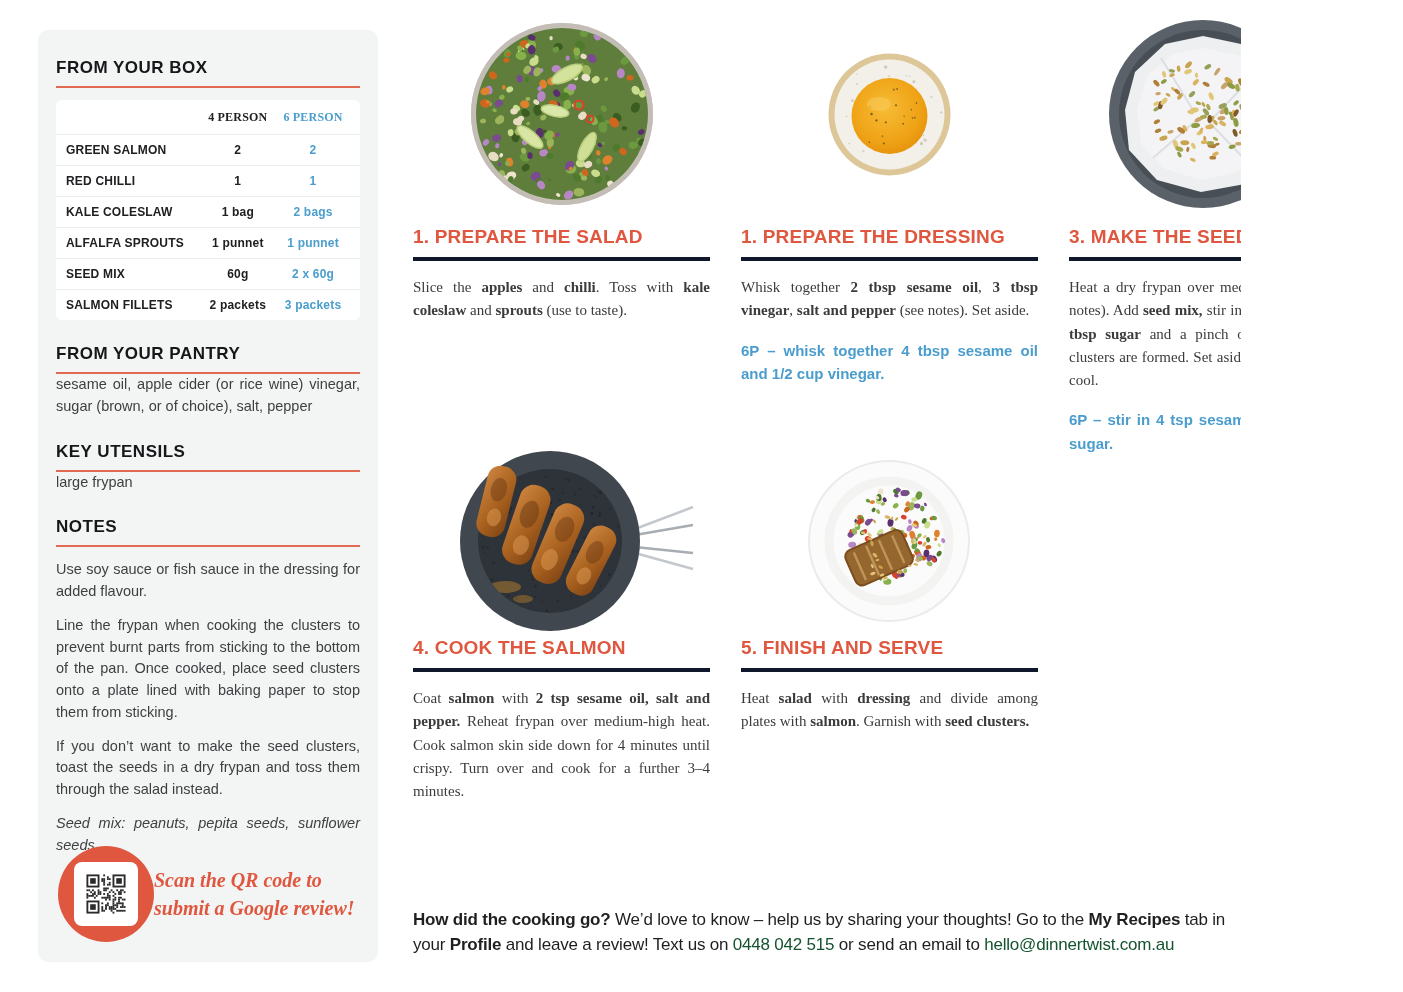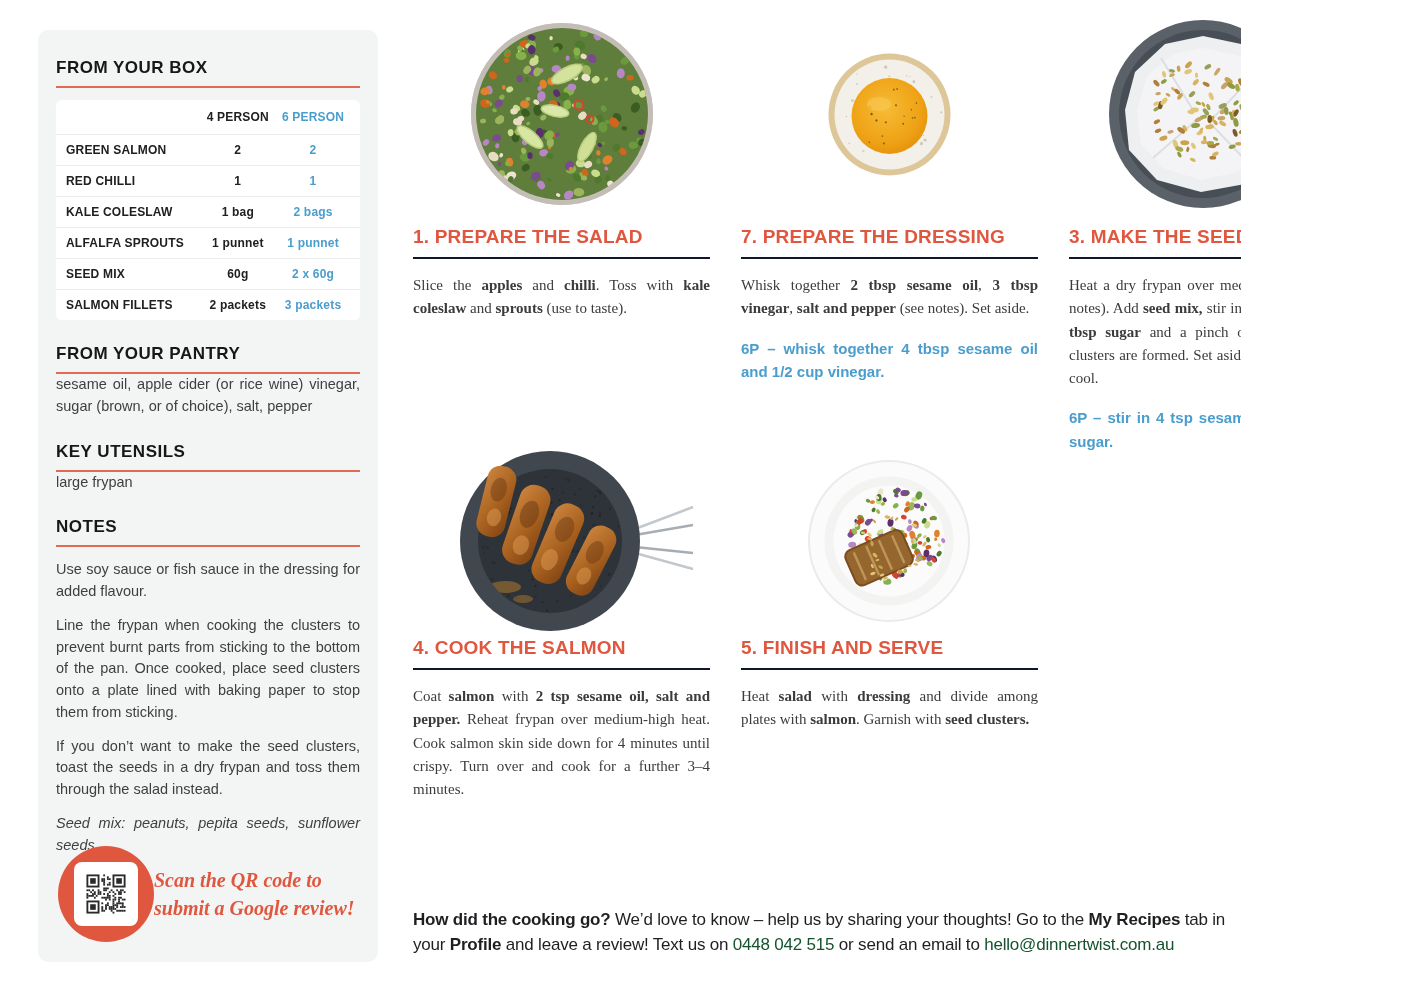--- a/index.html
+++ b/index.html
@@ -12,21 +12,21 @@
     background:#f3f4f4; border-radius:10px; padding:20px 18px 0 18px; }
   .sec-title { font-size:17px; font-weight:700; letter-spacing:.5px; color:#17171a;
     padding-bottom:8px; border-bottom:2px solid #e06a52; margin-top:24px; }
   .sec-title.first { margin-top:8px; }
   .side-p { font-size:14.5px; line-height:1.5; color:#3f3f42; text-align:justify; }
   .side-p.single { text-align:left; }
 
   .box-table { margin-top:12px; background:#fff; border-radius:6px; overflow:hidden; }
   .trow { display:grid; grid-template-columns:47% 27% 26%; align-items:center;
     height:31px; padding:0 10px; font-size:12px; font-weight:700; letter-spacing:.2px; color:#202023; }
-  .trow.head { height:34px; }
+  .trow.head { height:34px;font-family:Liberation Serif, serif; }
   .trow + .trow { border-top:1px solid #ececec; }
   .cell-c { text-align:center; }
   .blue { color:#4a9dcd; }
 
   .notes-wrap .side-p { margin-top:12px; }
   span.b { font-weight:700; } span.i { font-style:italic; }
   span.accent { color:#14532d; font-weight:400; }
 
   .qr-row { position:absolute; left:20px; bottom:20px; display:flex; align-items:center; }
   .qr-badge { width:96px; height:96px; border-radius:50%; background:#e0573f;
@@ -34,21 +34,21 @@
   .qr-white { width:64px; height:64px; background:#fff; border-radius:8px;
     display:flex; align-items:center; justify-content:center; }
   .qr-caption { font-family:cursive; font-size:20px; line-height:1.4; color:#e0573f; font-weight:700; font-style:italic; }
 
   
   .step { position:absolute; width:297px; }
   .s1 { left:413px; top:23px; } .s2 { left:741px; top:23px; } .s3 { left:1069px; top:23px; width:293px; }
   .s4 { left:413px; top:450px; } .s5 { left:741px; top:450px; }
   .photo-slot { height:182px; display:flex; align-items:center; justify-content:center; }
   .step-title { margin-top:21px; font-size:19px; font-weight:700; letter-spacing:.2px;
-    color:#e0573f; padding-bottom:9px; border-bottom:2px solid #0f172a; }
+    color:#e0573f; padding-bottom:9px; border-bottom:4px solid #0f172a; }
   .s4 .step-title, .s5 .step-title { margin-top:5px; }
   .step-body { margin-top:15px; font-size:15px; line-height:1.55; text-align:justify; color:#3b3b3d;font-family:Liberation Serif, serif; }
   .step-note { margin-top:16px; font-size:15px; line-height:1.55; text-align:justify;
     font-weight:700; color:#4a9dcd; }
 
   
   .footer-text { position:absolute; left:413px; top:908px; width:845px;
     font-size:17px; line-height:1.47; color:#1f1f22; letter-spacing:-.2px; }
   .social { position:absolute; left:1275px; top:917px; display:flex; gap:14px; }
   .social svg { display:block; }
@@ -512,21 +512,21 @@
               <ellipse cx="85.6" cy="65.9" rx="0.9" ry="0.9" fill="#8a6722" transform="rotate(57 85.6 65.9)"></ellipse>
               <ellipse cx="42.3" cy="90.3" rx="0.7" ry="0.7" fill="#7a5a1a" transform="rotate(103 42.3 90.3)"></ellipse>
               <ellipse cx="66.8" cy="37.6" rx="1.0" ry="1.0" fill="#8a6722" transform="rotate(117 66.8 37.6)"></ellipse>
               <ellipse cx="70.1" cy="37.0" rx="0.9" ry="0.9" fill="#8a6722" transform="rotate(136 70.1 37.0)"></ellipse>
               <ellipse cx="84.4" cy="57.7" rx="0.8" ry="0.8" fill="#8a6722" transform="rotate(40 84.4 57.7)"></ellipse>
             </g>
           <ellipse cx="52" cy="52" rx="12" ry="7" fill="#f8ca56" opacity=".6"></ellipse>
         </g>
       </svg>
     </div>
-    <h3 class="step-title">7. PREPARE THE DRESSING</h3>
+    <h3 class="step-title">1. PREPARE THE DRESSING</h3>
     <p class="step-body"><span>Whisk together </span><span class="b">2 tbsp sesame oil</span><span>, </span><span class="b">3 tbsp vinegar</span><span>, </span><span class="b">salt and pepper</span><span> (see notes). Set aside.</span></p>
     <p class="step-note">6P – whisk together 4 tbsp sesame oil and 1/2 cup vinegar.</p>
   </section>
 
   <section class="step s3">
     <div class="photo-slot">
       <svg width="265" height="192" viewBox="0 0 265 192">
         <defs>
             <clipPath id="panClip1">
               <circle cx="120" cy="96" r="84"></circle>

